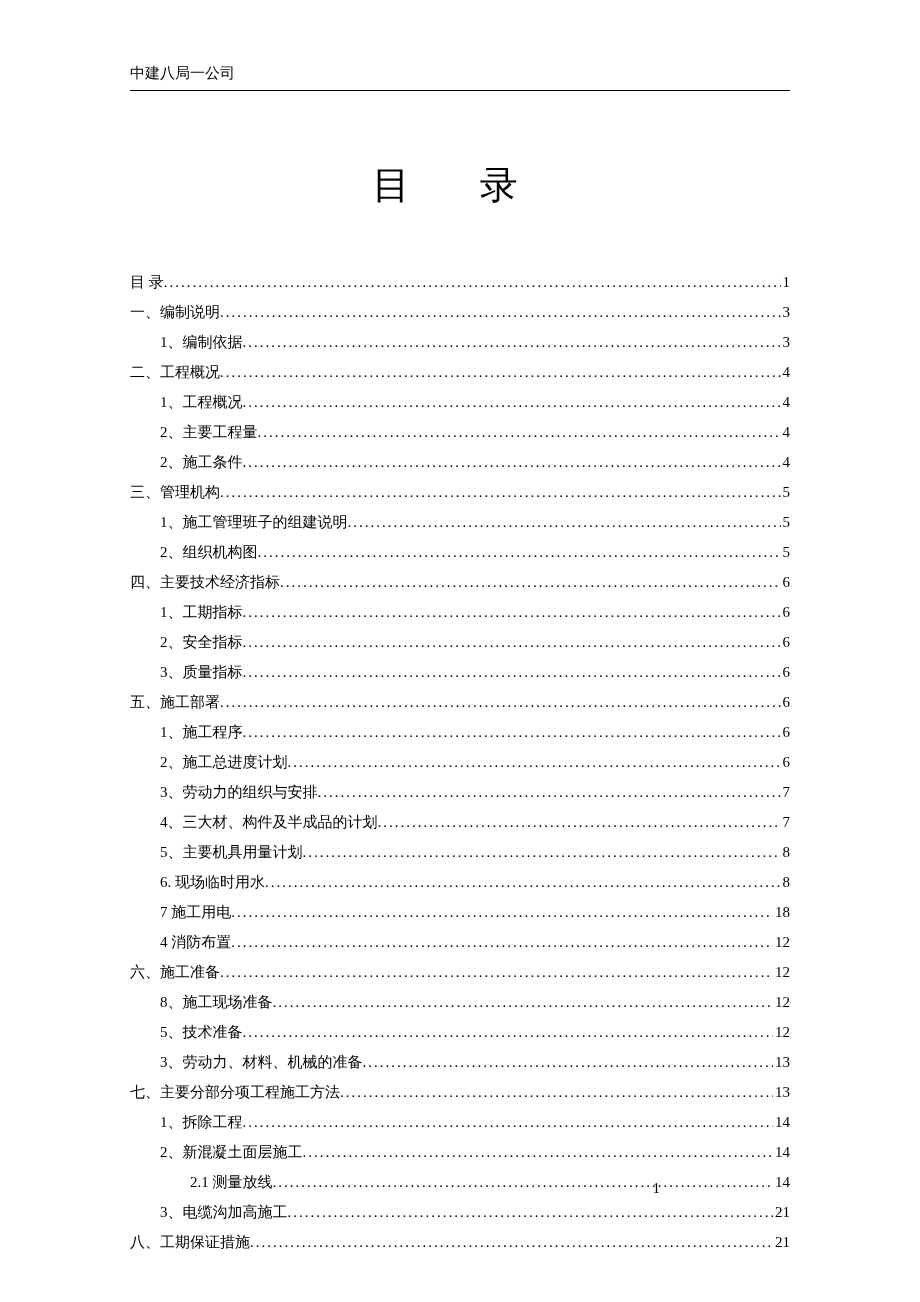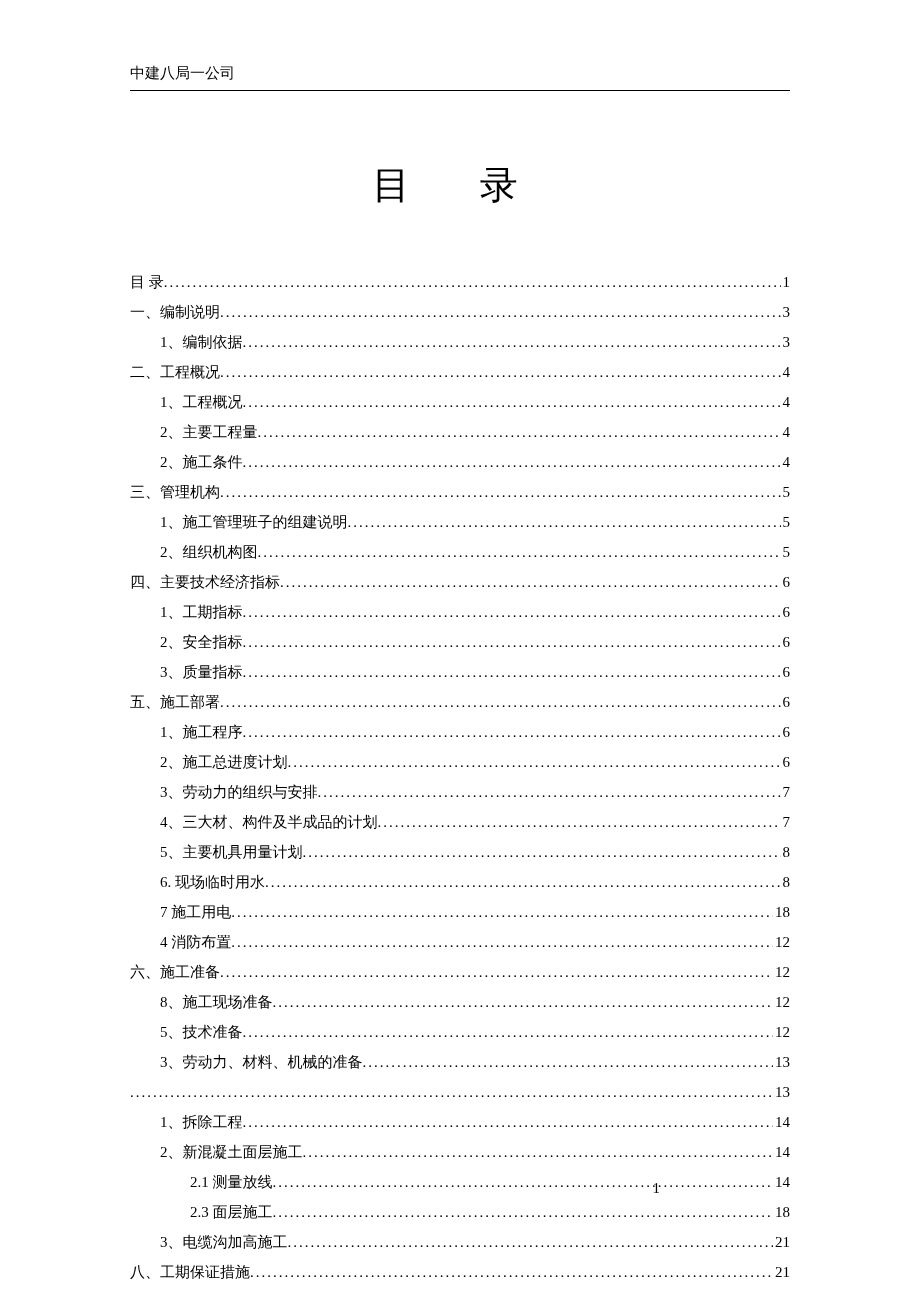--- a/index.html
+++ b/index.html
@@ -211,43 +211,39 @@
         <span class="toc-label">5、技术准备</span>
         <span class="toc-dots"></span>
         <span class="toc-page">12</span>
       </div>
       <div class="toc-row indent-1">
         <span class="toc-label">3、劳动力、材料、机械的准备</span>
         <span class="toc-dots"></span>
         <span class="toc-page">13</span>
       </div>
       <div class="toc-row indent-0">
+        <span class="toc-label">七、主要分部分项工程施工方法</span>
         <span class="toc-dots"></span>
         <span class="toc-page">13</span>
       </div>
       <div class="toc-row indent-1">
         <span class="toc-label">1、拆除工程</span>
         <span class="toc-dots"></span>
         <span class="toc-page">14</span>
       </div>
       <div class="toc-row indent-1">
         <span class="toc-label">2、新混凝土面层施工</span>
         <span class="toc-dots"></span>
         <span class="toc-page">14</span>
       </div>
       <div class="toc-row indent-2">
         <span class="toc-label">2.1 测量放线</span>
         <span class="toc-dots"></span>
         <span class="toc-page">14</span>
       </div>
-      <div class="toc-row indent-2">
-        <span class="toc-label">2.3 面层施工</span>
-        <span class="toc-dots"></span>
-        <span class="toc-page">18</span>
-      </div>
       <div class="toc-row indent-1">
         <span class="toc-label">3、电缆沟加高施工</span>
         <span class="toc-dots"></span>
         <span class="toc-page">21</span>
       </div>
       <div class="toc-row indent-0">
         <span class="toc-label">八、工期保证措施</span>
         <span class="toc-dots"></span>
         <span class="toc-page">21</span>
       </div>

